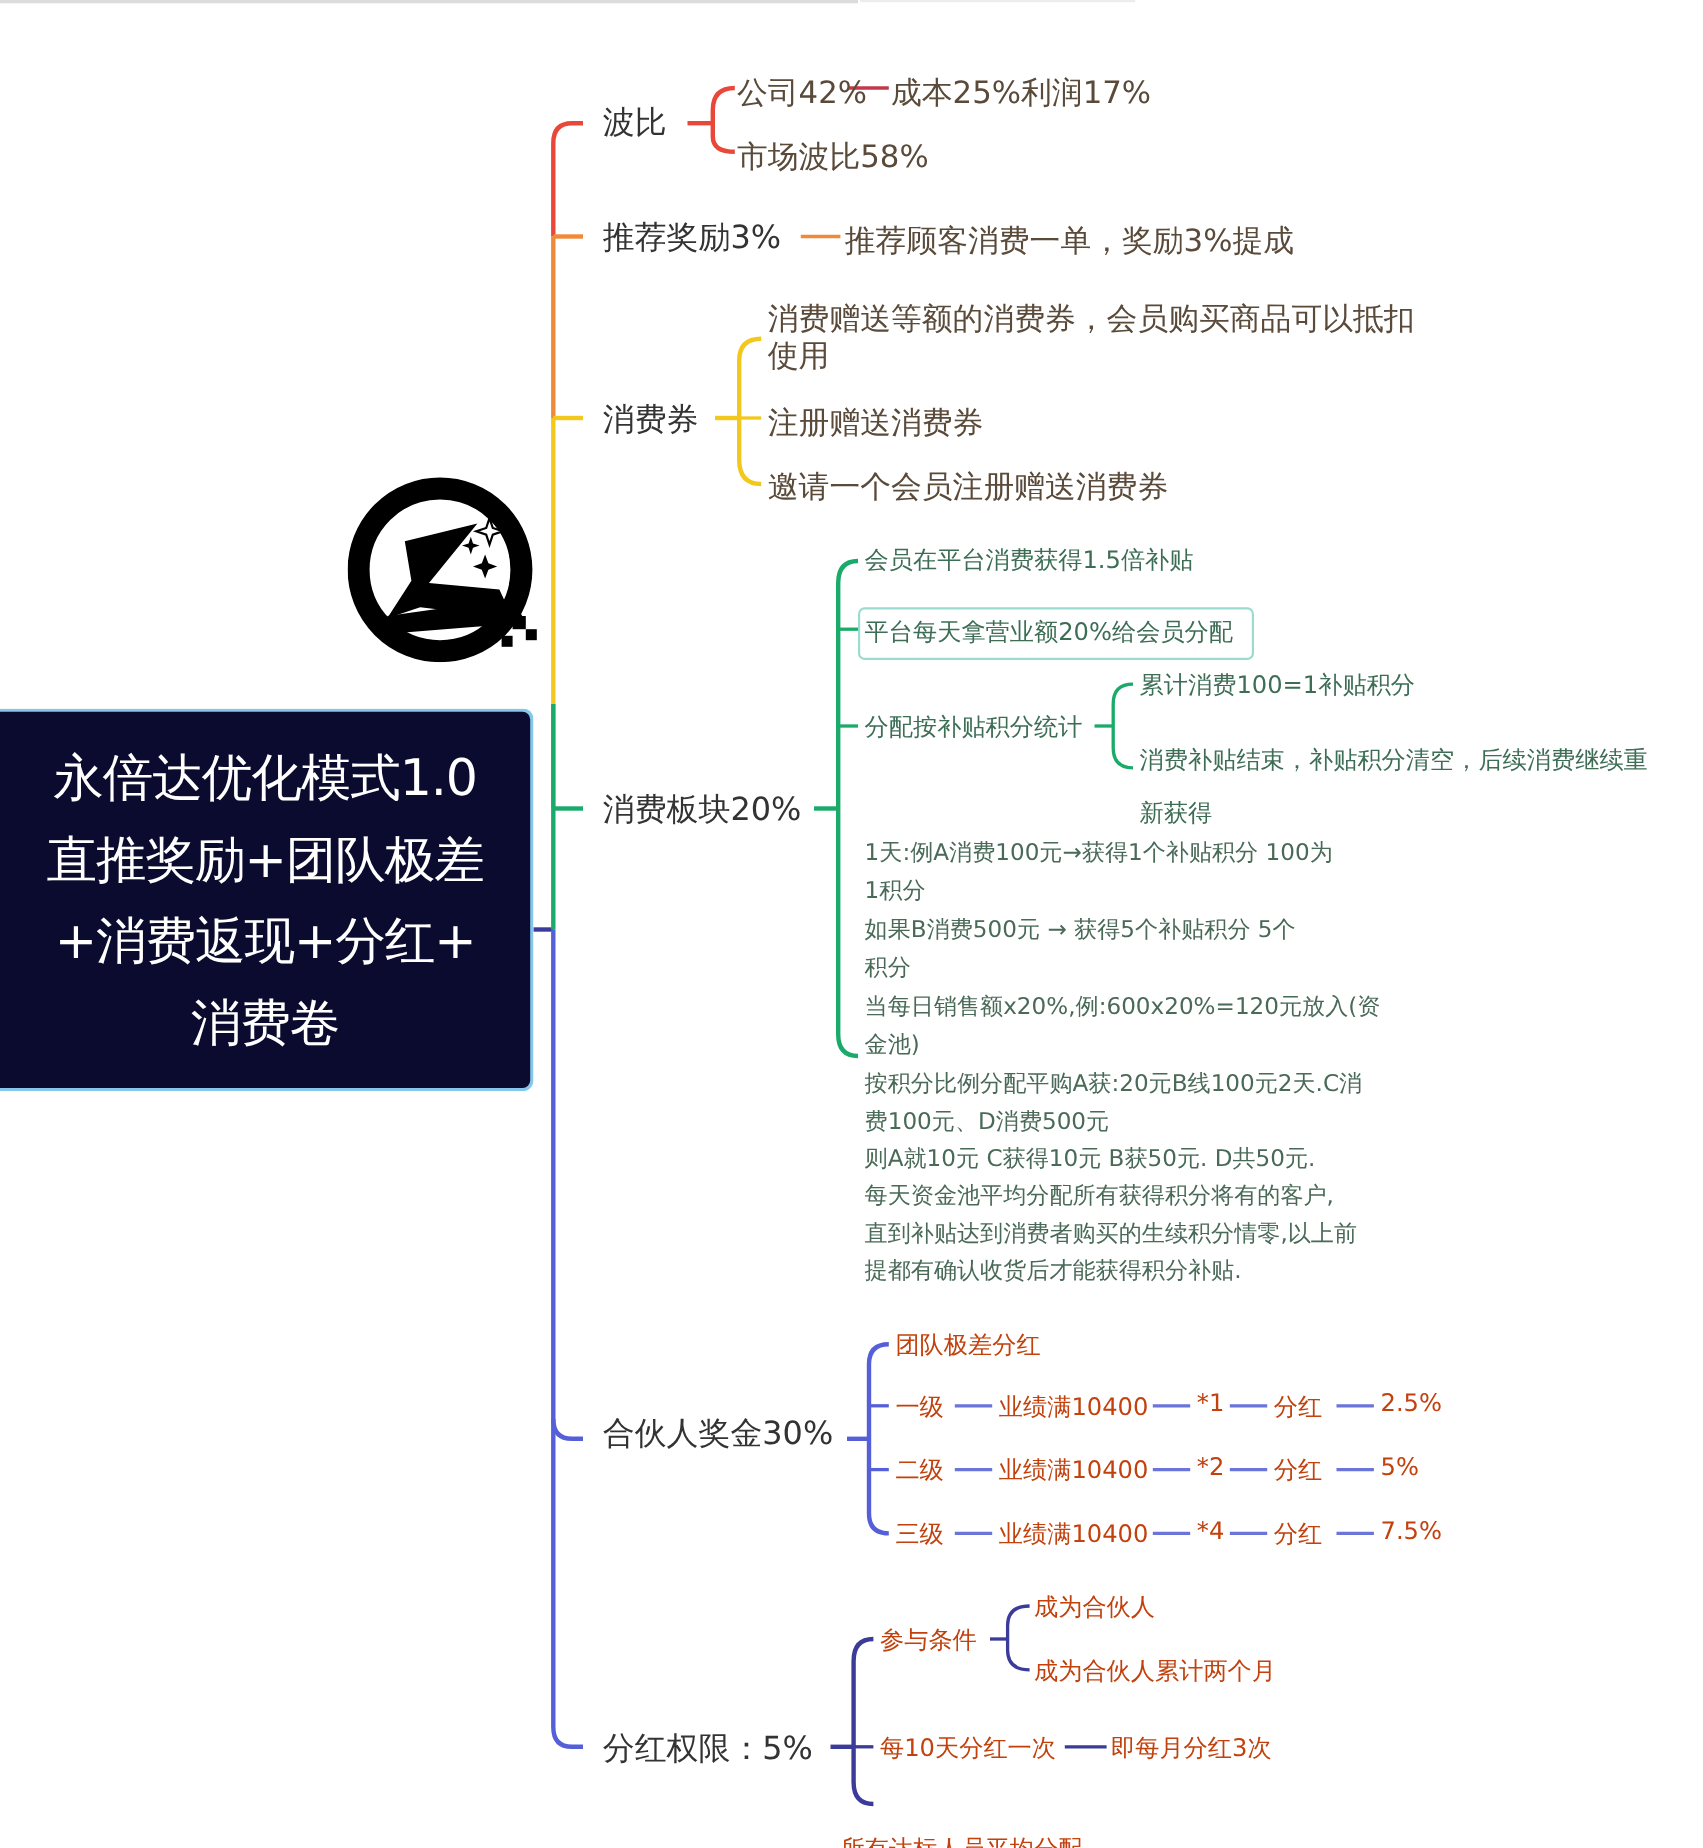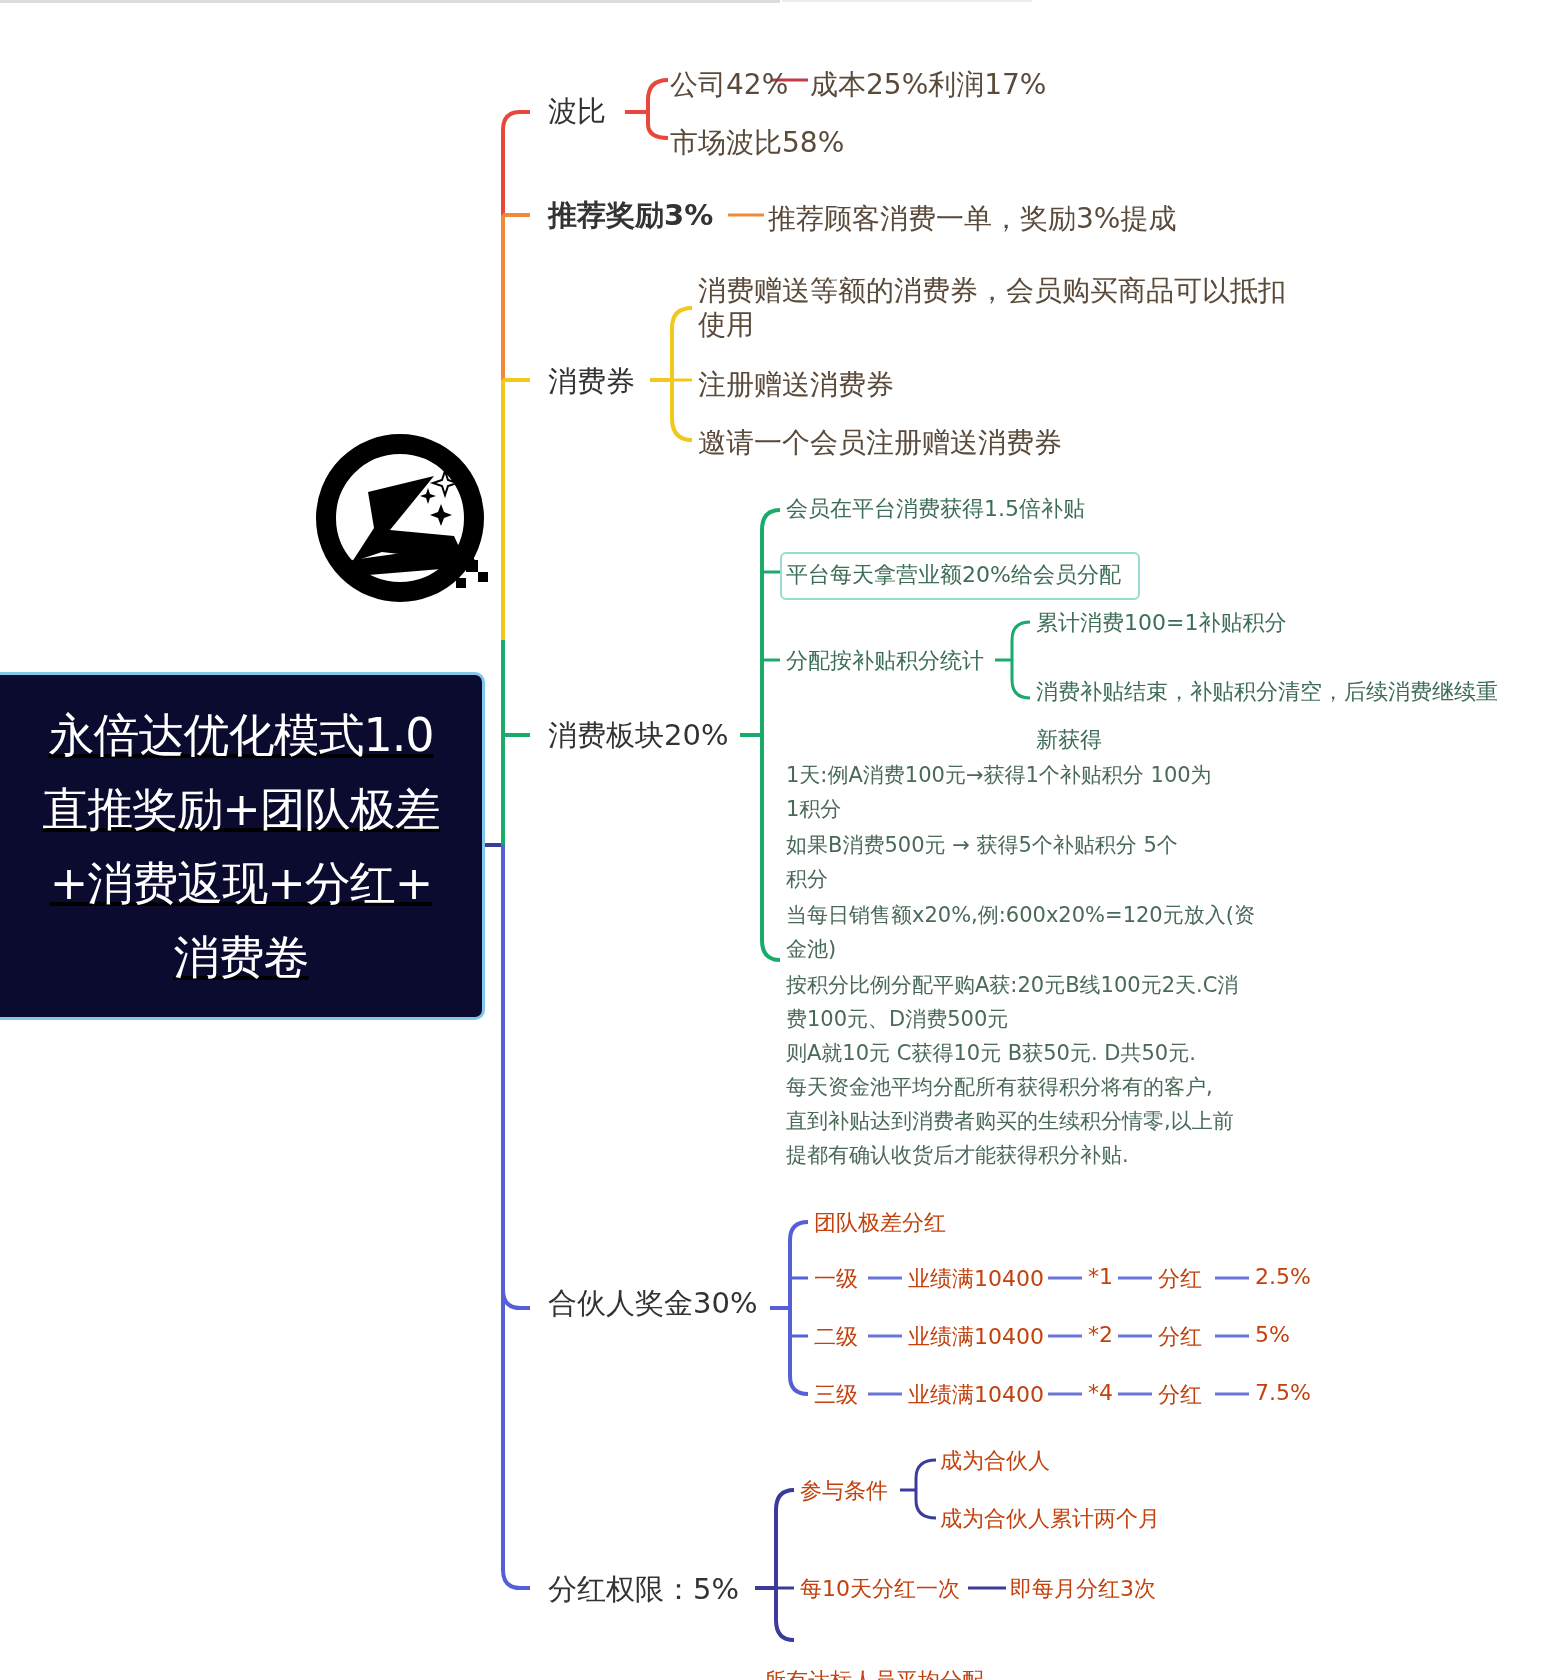--- a/index.html
+++ b/index.html
@@ -1,21 +1,21 @@
 <!DOCTYPE html>
 <html><head>
 <meta charset="utf-8">
 <style>
   html, body { margin:0; padding:0; background:#ffffff; }
   body { width:1548px; height:1680px; position:relative; overflow:hidden; font-family:"DejaVu Sans", sans-serif; }
   .abs { position:absolute; white-space:nowrap; }
   .topbar { position:absolute; left:0; top:0; width:780px; height:3px; background:#dcdcdc; }
   .topbar2 { position:absolute; left:782px; top:0; width:250px; height:2px; background:#ececec; }
 
-  .root { position:absolute; left:0; top:672px; width:485px; height:348px; background:#0a0b2e; border:3px solid #86c6ea; border-left:none; border-radius:0 10px 10px 0; box-sizing:border-box; display:flex; align-items:center; justify-content:center;text-decoration:underline; }
+  .root { position:absolute; left:0; top:644px; width:485px; height:348px; background:#0a0b2e; border:3px solid #86c6ea; border-left:none; border-radius:0 10px 10px 0; box-sizing:border-box; display:flex; align-items:center; justify-content:center; }
   .root-text { color:#ffffff; font-size:46px; line-height:74px; text-align:center; white-space:pre-line; letter-spacing:-1px; }
 
   .l1 { font-size:29px; color:#333; }
   .l2 { font-size:28px; color:#5a4a3a; }
   .l2g { font-size:22px; color:#3d6e55; }
   .l2b { font-size:22px; color:#c2410c; }
   .muted { font-size:21px; color:#4a6a58; line-height:34px; white-space:pre-line; }
   .note-box { position:absolute; left:780px; top:552px; width:356px; height:44px; border:2px solid #9adcd0; border-radius:6px; }
 
   .watermark { position:absolute; left:316px; top:432px; display:flex; align-items:center; }
@@ -91,21 +91,21 @@
 直推奖励+团队极差
 +消费返现+分红+
 消费卷</div>
 </div>
 
 <div class="abs l1" style="left:548px; top:92px;">波比</div>
 <div class="abs l2" style="left:670px; top:66px;">公司42%</div>
 <div class="abs l2" style="left:810px; top:66px;">成本25%利润17%</div>
 <div class="abs l2" style="left:670px; top:124px;">市场波比58%</div>
 
-<div class="abs l1" style="left:548px; top:196px;font-weight:bold;">推荐奖励3%</div>
+<div class="abs l1" style="left:548px; top:196px;">推荐奖励3%</div>
 <div class="abs l2" style="left:768px; top:200px;">推荐顾客消费一单，奖励3%提成</div>
 
 <div class="abs l1" style="left:548px; top:362px;">消费券</div>
 <div class="abs l2" style="left:698px; top:276px; line-height:34px; white-space:pre-line;font-family:Liberation Mono, monospace;">消费赠送等额的消费券，会员购买商品可以抵扣
 使用</div>
 <div class="abs l2" style="left:698px; top:366px;">注册赠送消费券</div>
 <div class="abs l2" style="left:698px; top:424px;">邀请一个会员注册赠送消费券</div>
 
 <div class="abs l1" style="left:548px; top:716px;">消费板块20%</div>
 <div class="abs l2g" style="left:786px; top:494px;">会员在平台消费获得1.5倍补贴</div>

